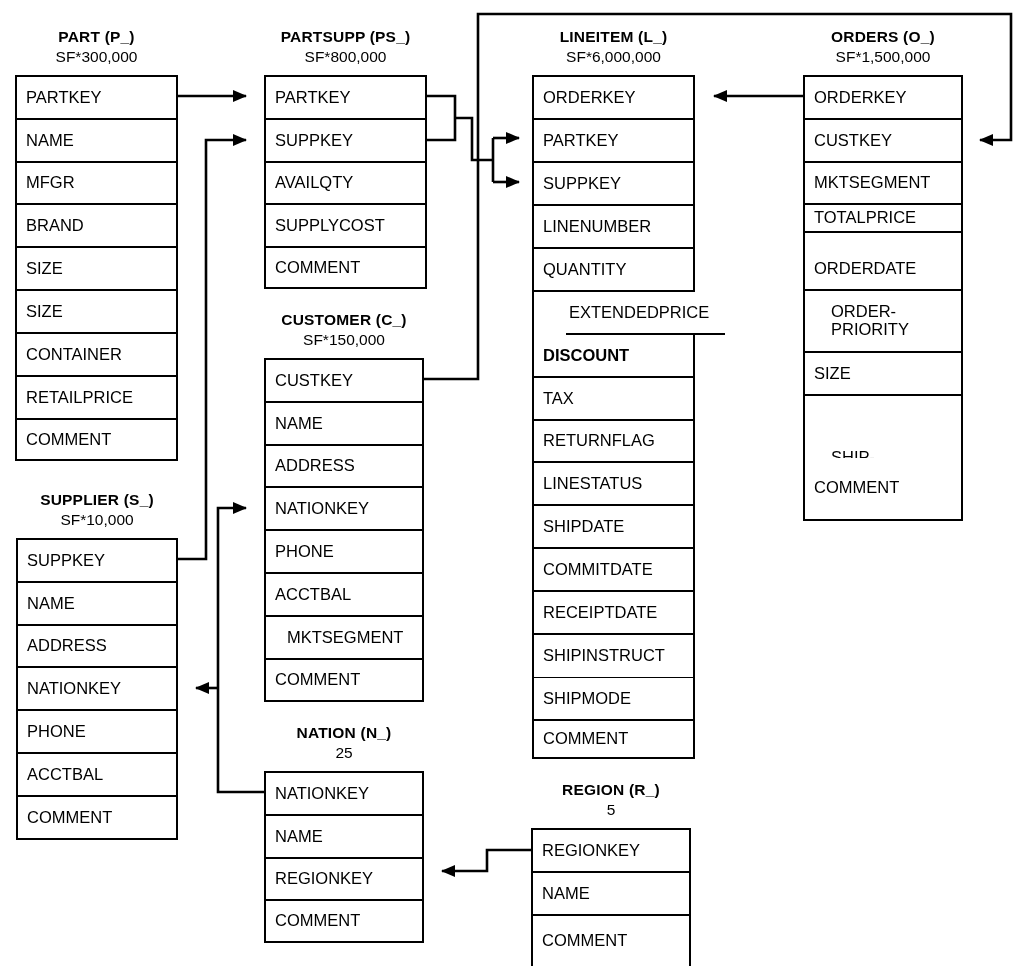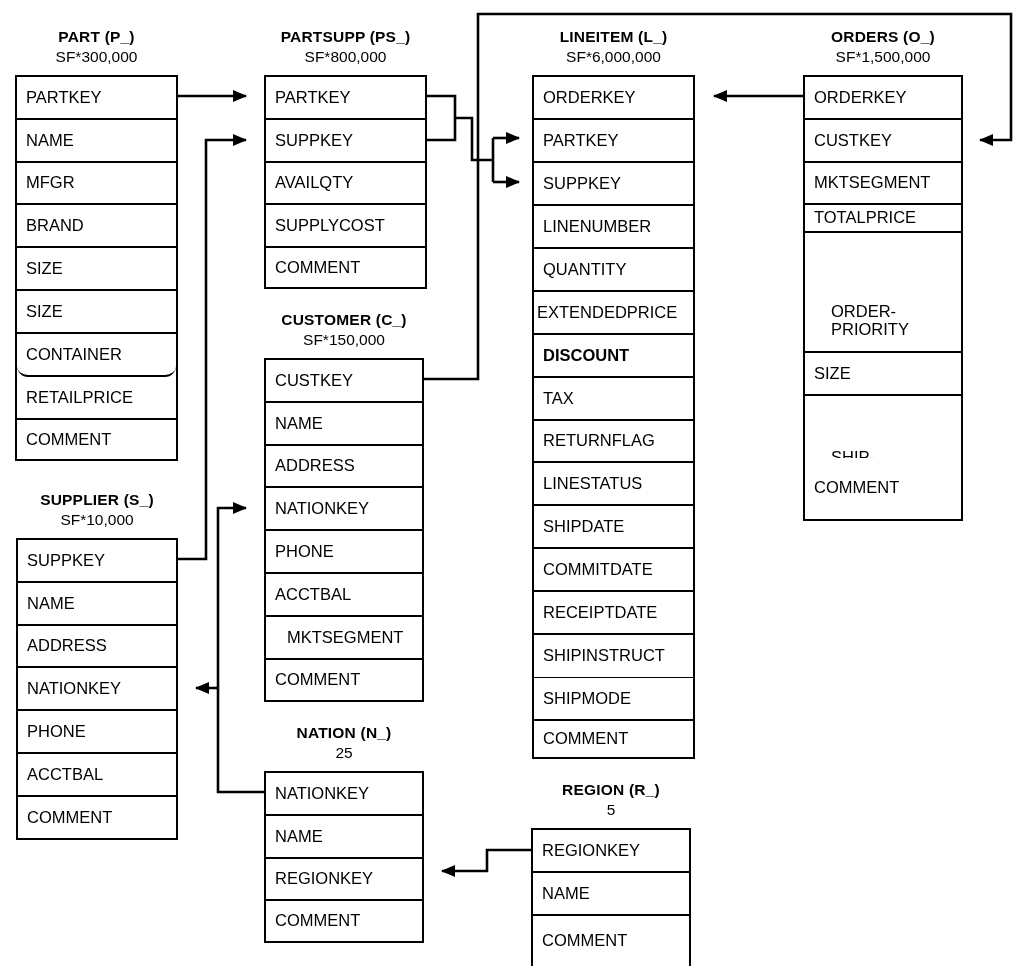--- a/index.html
+++ b/index.html
@@ -24,21 +24,21 @@
     border-bottom:2.2px solid #000;
     display:flex;align-items:center;
     padding-left:9px;
     font-size:16.5px;line-height:1.08;
     white-space:nowrap;
     background:#fff;
   }
   .attr.last{border-bottom:none;}
   .attr.two-line{white-space:normal;align-items:center;padding-left:26px;}
   .attr .lbl{display:block;}
-  .attr.overflow{overflow:visible;}
+  .attr.overflow{overflow:visible;margin-left:32px;}
   svg.edges{position:absolute;left:0;top:0;width:1025px;height:966px;overflow:visible;}
 </style>
 </head>
 <body>
 
 <div id="canvas">
 
   <svg class="edges" viewBox="0 0 1025 966">
     <defs>
       <marker id="ahR" markerWidth="14" markerHeight="12" refX="13" refY="6" orient="auto" markerUnits="userSpaceOnUse">
@@ -74,21 +74,21 @@
   <div class="entity" style="left:15px;top:28px;width:163px;">
     <div class="ent-title" style="top:0;">PART (P_)</div>
     <div class="ent-card" style="top:20px;">SF*300,000</div>
     <div class="ent-box" style="top:47px;width:163px;height:386px;">
       <div class="attr" style="top:0px;height:43px;">PARTKEY</div>
       <div class="attr" style="top:43px;height:43px;">NAME</div>
       <div class="attr" style="top:86px;height:42px;">MFGR</div>
       <div class="attr" style="top:128px;height:43px;text-align:right;">BRAND</div>
       <div class="attr" style="top:171px;height:43px;">SIZE</div>
       <div class="attr" style="top:214px;height:43px;">SIZE</div>
-      <div class="attr" style="top:257px;height:43px;border-radius:11px;">CONTAINER</div>
+      <div class="attr" style="top:257px;height:43px;">CONTAINER</div>
       <div class="attr" style="top:300px;height:43px;">RETAILPRICE</div>
       <div class="attr last" style="top:343px;height:39px;">COMMENT</div>
     </div>
   </div>
 
   <div class="entity" style="left:264px;top:28px;width:163px;">
     <div class="ent-title" style="top:0;">PARTSUPP (PS_)</div>
     <div class="ent-card" style="top:20px;">SF*800,000</div>
     <div class="ent-box" style="top:47px;width:163px;height:214px;">
       <div class="attr" style="top:0px;height:43px;">PARTKEY</div>
@@ -123,20 +123,21 @@
   </div>
 
   <div class="entity" style="left:803px;top:28px;width:160px;">
     <div class="ent-title" style="top:0;">ORDERS (O_)</div>
     <div class="ent-card" style="top:20px;">SF*1,500,000</div>
     <div class="ent-box" style="top:47px;width:160px;height:446px;">
       <div class="attr" style="top:0px;height:43px;">ORDERKEY</div>
       <div class="attr" style="top:43px;height:43px;">CUSTKEY</div>
       <div class="attr" style="top:86px;height:42px;">MKTSEGMENT</div>
       <div class="attr" style="top:128px;height:28px;">TOTALPRICE</div>
+      <div class="attr" style="top:171px;height:43px;">ORDERDATE</div>
       <div class="attr two-line" style="top: 214px; height: 62px; display: flex; flex-direction: column; justify-content: center; align-items: flex-start;">
           <span class="lbl">ORDER-</span>
           <span class="lbl">PRIORITY</span>
         </div>
       <div class="attr" style="top:276px;height:43px;">SIZE</div>
       <div class="attr two-line" style="top: 319px; height: 62px; display: flex; flex-direction: column; justify-content: center; align-items: flex-start; margin-top: 41px;">
           <span class="lbl">SHIP-</span>
           <span class="lbl">PRIORITY</span>
         </div>
       <div class="attr last" style="top:381px;height:60px;">COMMENT</div>

